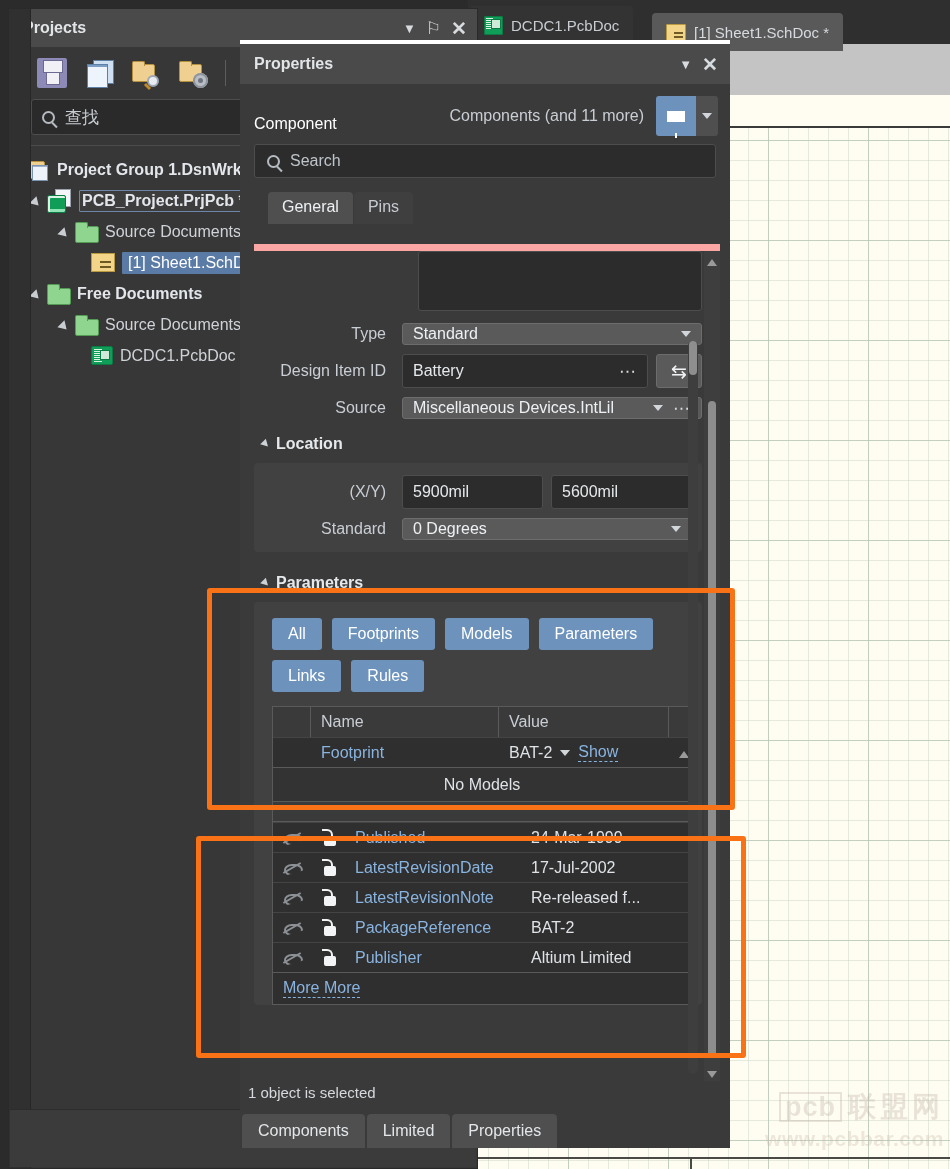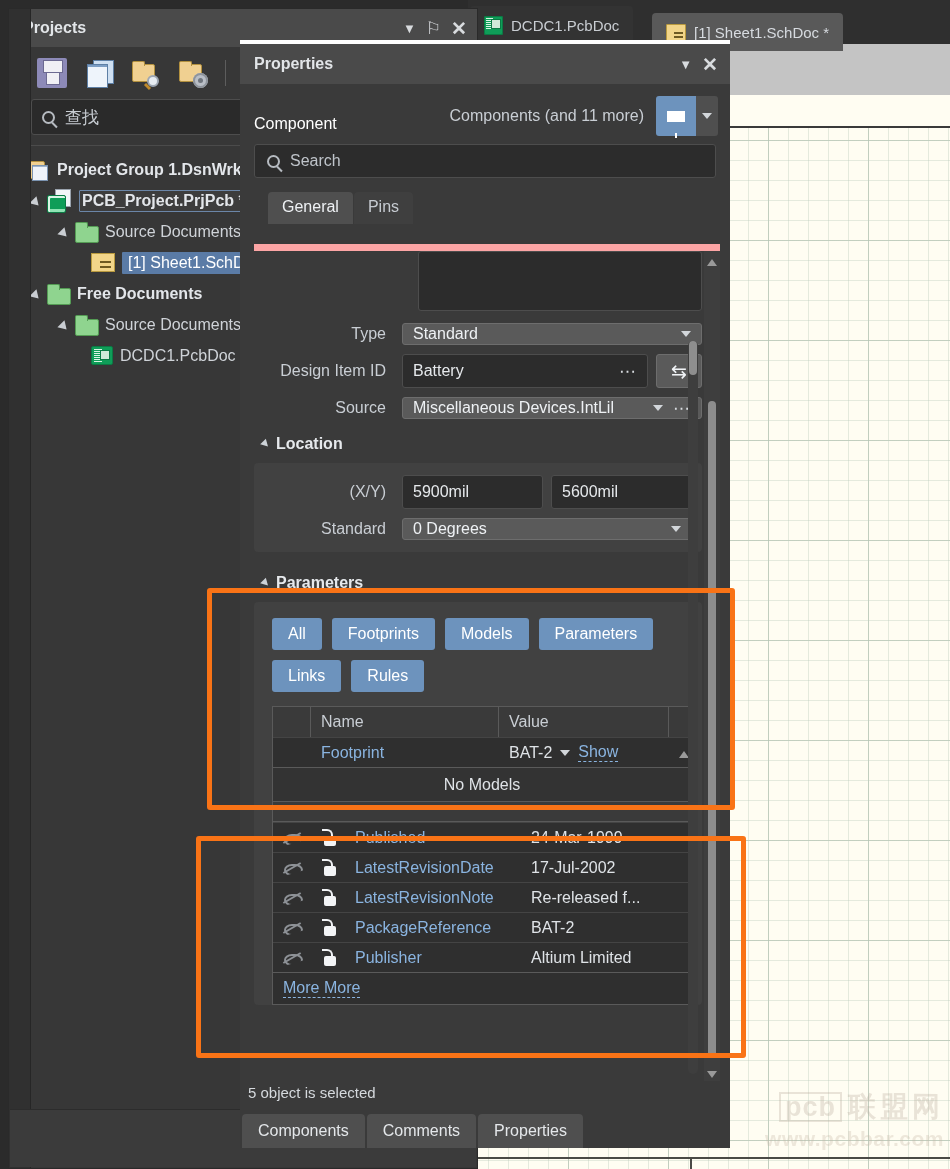--- a/index.html
+++ b/index.html
@@ -767,25 +767,25 @@
             <span>More More</span>
           </div>
         </div>
       </div>
 
       <div class="inner-sb" style="right:22px; top:90px; bottom:12px;">
         <div class="ithumb" style="top:0; height:34px;"></div>
       </div>
     </div>
 
-    <div class="props-status">5 object is selected</div>
+    <div class="props-status">1 object is selected</div>
 
     <div class="props-tabs">
       <div class="btab">Components</div>
-      <div class="btab">Comments</div>
+      <div class="btab">Limited</div>
       <div class="btab">Properties</div>
     </div>
   </div>
 
   <div class="hibox" style="left:207px; top:588px; width:528px; height:222px;"></div>
   <div class="hibox" style="left:196px; top:836px; width:550px; height:222px;"></div>
 
 </div>
 
 </body></html>

